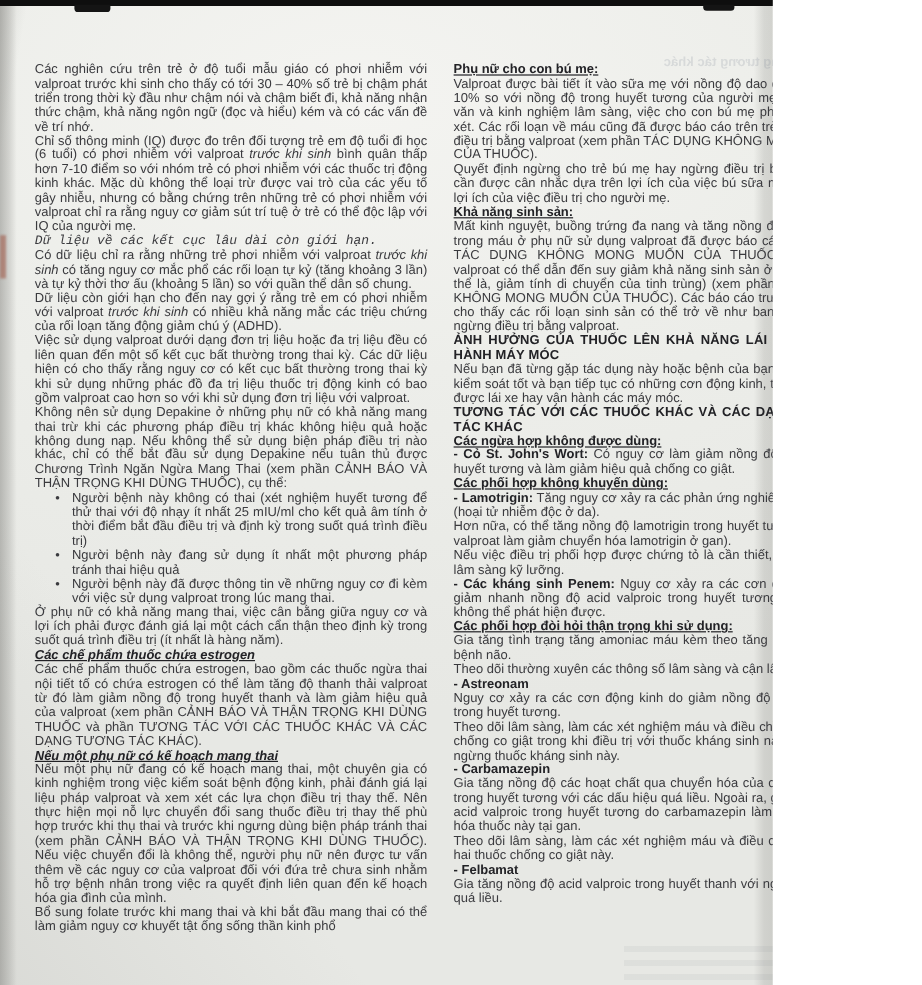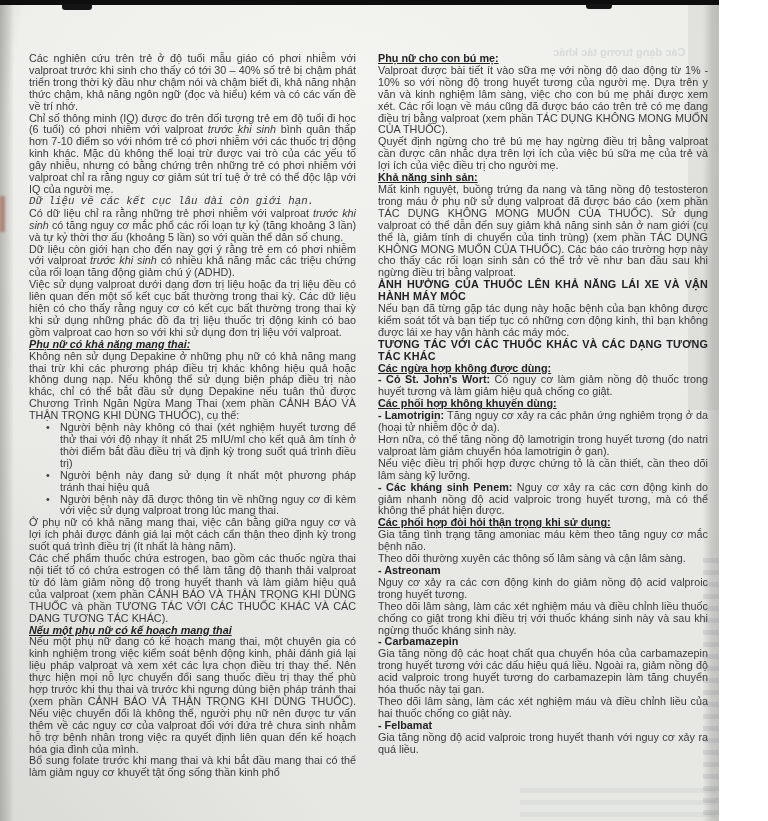--- a/index.html
+++ b/index.html
@@ -1,17 +1,17 @@
 <!DOCTYPE html>
 <html style="--ink: #3a3a3e; --ink-strong: #222226; --ghost: #7d8695;"><head>
 <meta charset="utf-8">
 <style>
   html,body{margin:0;padding:0;background:#fff;}
   .scan{
-    position:relative;width:719px;height:821px;overflow:hidden;
+    position:relative;width:644px;height:821px;overflow:hidden;
     font-family:"Liberation Sans",sans-serif;
     background:
       linear-gradient(100deg, rgba(185,185,180,.38) 0%, rgba(0,0,0,0) 3%),
       linear-gradient(to top right, rgba(150,150,145,.16) 0%, rgba(0,0,0,0) 24%),
       radial-gradient(130% 62% at 46% 10%, #f4f4f1 0%, #edeeea 45%, #e7e8e4 100%);
   }
   .topbar{position:absolute;top:0;left:0;width:768px;height:5px;background:#0e0e0e;}
   .bump{position:absolute;background:#141414;}
   .bump.b1{left:62px;top:4px;width:30px;height:6px;border-radius:0 0 3px 3px;}
   .bump.b2{left:586px;top:4px;width:26px;height:5px;border-radius:0 0 3px 3px;}
@@ -61,26 +61,26 @@
   <div class="ghost-stripes gs2"></div>
 
   <div class="columns">
     <div class="col">
         <div class="blk p">Các nghiên cứu trên trẻ ở độ tuổi mẫu giáo có phơi nhiễm với valproat trước khi sinh cho thấy có tới 30 – 40% số trẻ bị chậm phát triển trong thời kỳ đầu như chậm nói và chậm biết đi, khả năng nhận thức chậm, khả năng ngôn ngữ (đọc và hiểu) kém và có các vấn đề về trí nhớ.</div>
         <div class="blk p">Chỉ số thông minh (IQ) được đo trên đối tượng trẻ em độ tuổi đi học (6 tuổi) có phơi nhiễm với valproat <i>trước khi sinh</i> bình quân thấp hơn 7-10 điểm so với nhóm trẻ có phơi nhiễm với các thuốc trị động kinh khác. Mặc dù không thể loại trừ được vai trò của các yếu tố gây nhiễu, nhưng có bằng chứng trên những trẻ có phơi nhiễm với valproat chỉ ra rằng nguy cơ giảm sút trí tuệ ở trẻ có thể độc lập với IQ của người mẹ.</div>
         <div class="blk pi">Dữ liệu về các kết cục lâu dài còn giới hạn.</div>
         <div class="blk p">Có dữ liệu chỉ ra rằng những trẻ phơi nhiễm với valproat <i>trước khi sinh</i> có tăng nguy cơ mắc phổ các rối loạn tự kỷ (tăng khoảng 3 lần) và tự kỷ thời thơ ấu (khoảng 5 lần) so với quần thể dân số chung.</div>
         <div class="blk p">Dữ liệu còn giới hạn cho đến nay gợi ý rằng trẻ em có phơi nhiễm với valproat <i>trước khi sinh</i> có nhiều khả năng mắc các triệu chứng của rối loạn tăng động giảm chú ý (ADHD).</div>
         <div class="blk p">Việc sử dụng valproat dưới dạng đơn trị liệu hoặc đa trị liệu đều có liên quan đến một số kết cục bất thường trong thai kỳ. Các dữ liệu hiện có cho thấy rằng nguy cơ có kết cục bất thường trong thai kỳ khi sử dụng những phác đồ đa trị liệu thuốc trị động kinh có bao gồm valproat cao hơn so với khi sử dụng đơn trị liệu với valproat.</div>
-        <div class="blk hiu">Phụ nữ có khả năng mang thai:</div>
         <div class="blk p">Không nên sử dụng Depakine ở những phụ nữ có khả năng mang thai trừ khi các phương pháp điều trị khác không hiệu quả hoặc không dung nạp. Nếu không thể sử dụng biện pháp điều trị nào khác, chỉ có thể bắt đầu sử dụng Depakine nếu tuân thủ được Chương Trình Ngăn Ngừa Mang Thai (xem phần CẢNH BÁO VÀ THẬN TRỌNG KHI DÙNG THUỐC), cụ thể:</div>
         <div class="blk li"><span class="dot">•</span><span>Người bệnh này không có thai (xét nghiệm huyết tương để thử thai với độ nhạy ít nhất 25 mIU/ml cho kết quả âm tính ở thời điểm bắt đầu điều trị và định kỳ trong suốt quá trình điều trị)</span></div>
         <div class="blk li"><span class="dot">•</span><span>Người bệnh này đang sử dụng ít nhất một phương pháp tránh thai hiệu quả</span></div>
         <div class="blk li"><span class="dot">•</span><span>Người bệnh này đã được thông tin về những nguy cơ đi kèm với việc sử dụng valproat trong lúc mang thai.</span></div>
         <div class="blk p">Ở phụ nữ có khả năng mang thai, việc cân bằng giữa nguy cơ và lợi ích phải được đánh giá lại một cách cẩn thận theo định kỳ trong suốt quá trình điều trị (ít nhất là hàng năm).</div>
+        <div class="blk hiu">Các chế phẩm thuốc chứa estrogen</div>
         <div class="blk p">Các chế phẩm thuốc chứa estrogen, bao gồm các thuốc ngừa thai nội tiết tố có chứa estrogen có thể làm tăng độ thanh thải valproat từ đó làm giảm nồng độ trong huyết thanh và làm giảm hiệu quả của valproat (xem phần CẢNH BÁO VÀ THẬN TRỌNG KHI DÙNG THUỐC và phần TƯƠNG TÁC VỚI CÁC THUỐC KHÁC VÀ CÁC DẠNG TƯƠNG TÁC KHÁC).</div>
         <div class="blk hiu">Nếu một phụ nữ có kế hoạch mang thai</div>
         <div class="blk p">Nếu một phụ nữ đang có kế hoạch mang thai, một chuyên gia có kinh nghiệm trong việc kiểm soát bệnh động kinh, phải đánh giá lại liệu pháp valproat và xem xét các lựa chọn điều trị thay thế. Nên thực hiện mọi nỗ lực chuyển đổi sang thuốc điều trị thay thế phù hợp trước khi thụ thai và trước khi ngưng dùng biện pháp tránh thai (xem phần CẢNH BÁO VÀ THẬN TRỌNG KHI DÙNG THUỐC). Nếu việc chuyển đổi là không thể, người phụ nữ nên được tư vấn thêm về các nguy cơ của valproat đối với đứa trẻ chưa sinh nhằm hỗ trợ bệnh nhân trong việc ra quyết định liên quan đến kế hoạch hóa gia đình của mình.</div>
         <div class="blk p">Bổ sung folate trước khi mang thai và khi bắt đầu mang thai có thể làm giảm nguy cơ khuyết tật ống sống thần kinh phổ</div>
       </div>
     <div class="col col-r">
         <div class="blk hbu">Phụ nữ cho con bú mẹ:</div>
         <div class="blk p">Valproat được bài tiết ít vào sữa mẹ với nồng độ dao động từ 1% - 10% so với nồng độ trong huyết tương của người mẹ. Dựa trên y văn và kinh nghiệm lâm sàng, việc cho con bú mẹ phải được xem xét. Các rối loạn về máu cũng đã được báo cáo trên trẻ có mẹ đang điều trị bằng valproat (xem phần TÁC DỤNG KHÔNG MONG MUỐN CỦA THUỐC).</div>
         <div class="blk p">Quyết định ngừng cho trẻ bú mẹ hay ngừng điều trị bằng valproat cần được cân nhắc dựa trên lợi ích của việc bú sữa mẹ của trẻ và lợi ích của việc điều trị cho người mẹ.</div>
         <div class="blk hbu">Khả năng sinh sản:</div>

